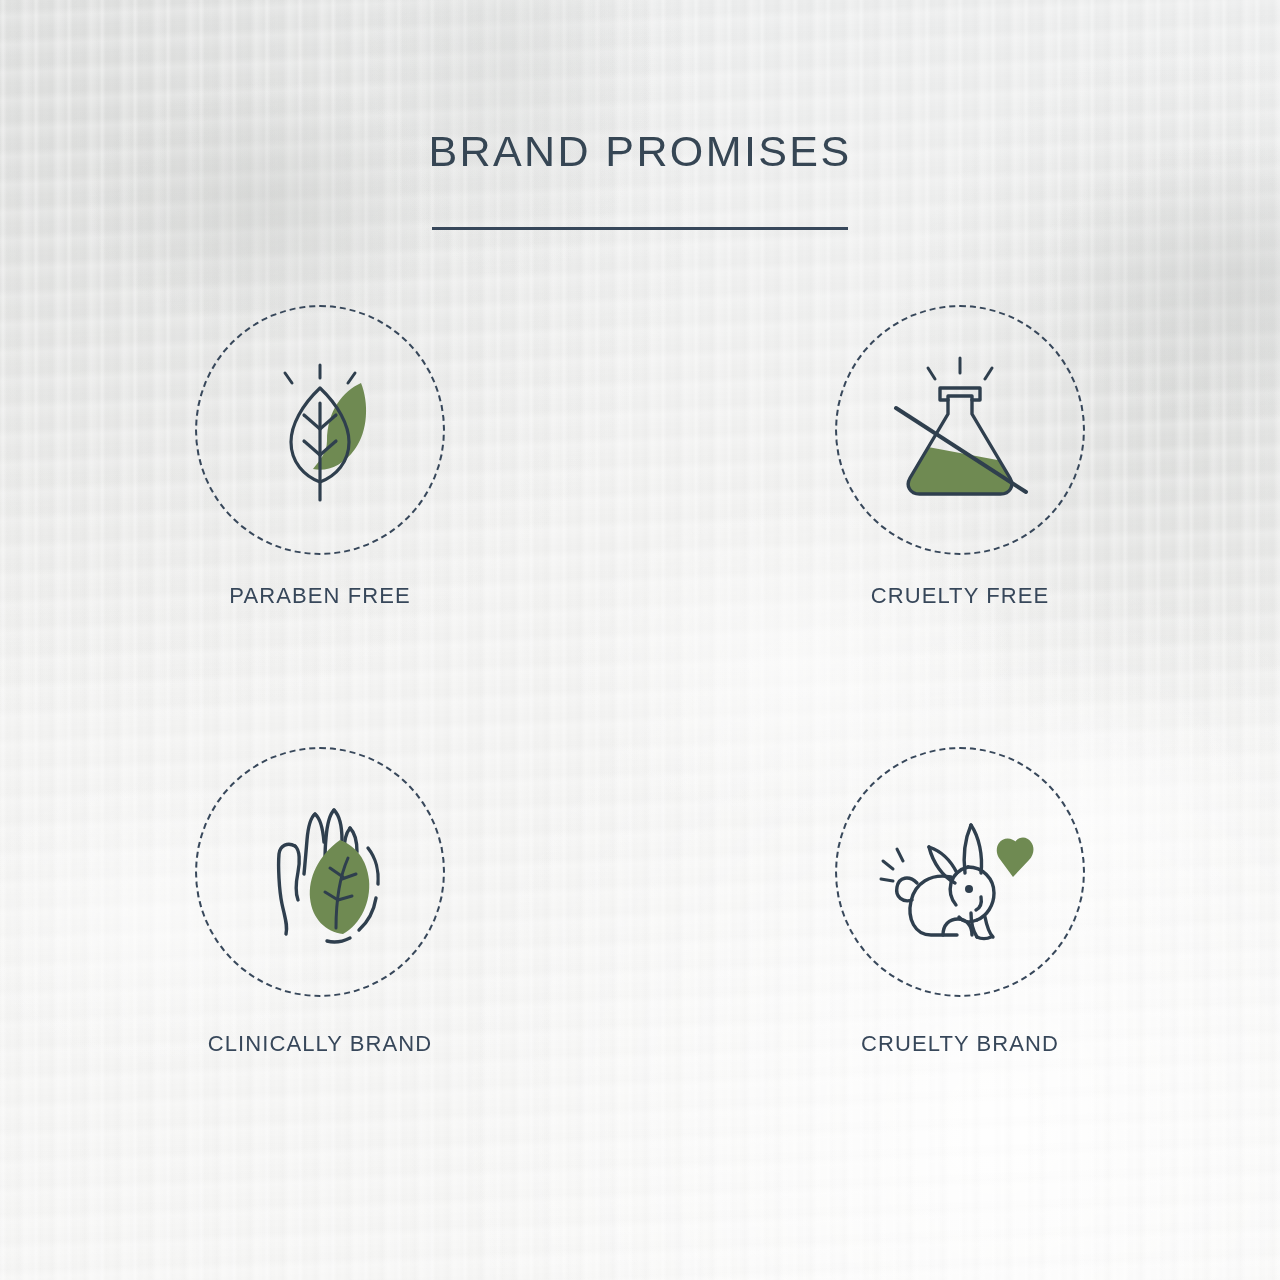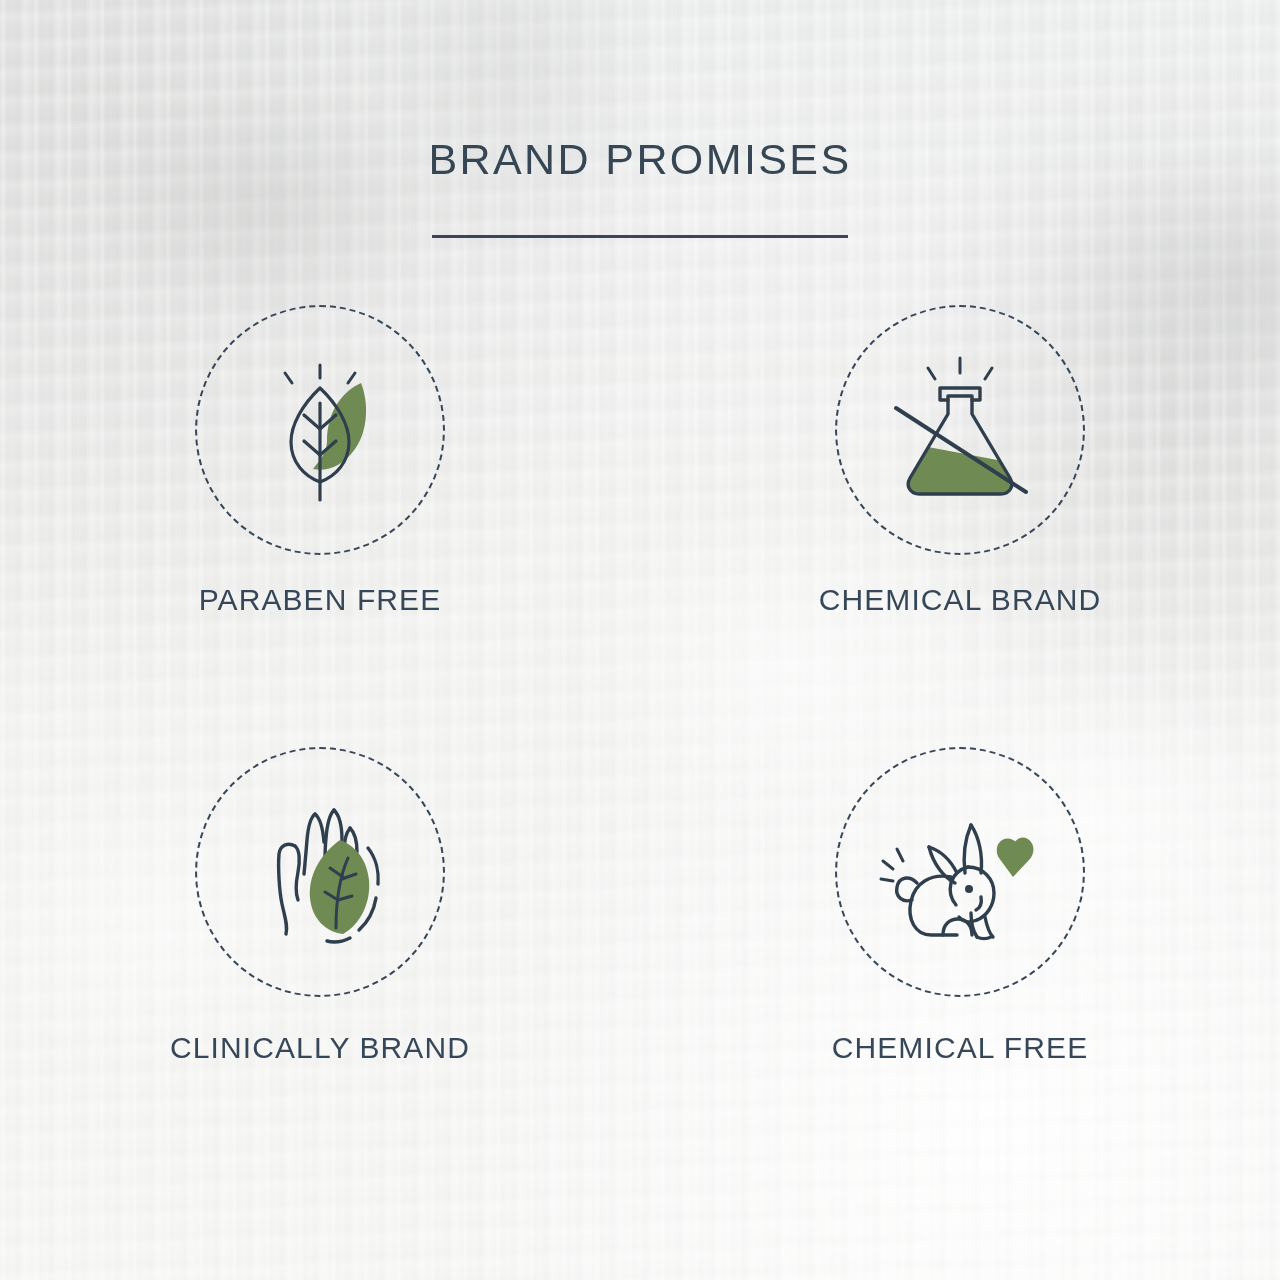--- a/index.html
+++ b/index.html
@@ -81,21 +81,21 @@
     left: 0;
     width: 1280px;
     text-align: center;
   }
   #page-title {
     font-size: 43px;
     letter-spacing: 2.4px;
     font-weight: 400;
     color: #364654;
     line-height: 1;
-    margin: 8px;
+    margin: 0;
     white-space: nowrap;
   }
   #title-divider {
     width: 416px;
     height: 3px;
     background: #37475a;
     margin: 54px auto 0 auto;
   }
 
   
@@ -120,21 +120,21 @@
     height: 250px;
     border-radius: 50%;
     border: 2px dashed #37475a;
     display: flex;
     align-items: center;
     justify-content: center;
     box-sizing: border-box;
   }
   .promise-label {
     margin-top: 28px;
-    font-size: 30px;
+    font-size: 22px;
     letter-spacing: 1.1px;
     color: #37475a;
     font-weight: 400;
     white-space: nowrap;
     text-align: center;
   }
   
   #cell-clinically-tested .promise-label,
   #cell-cruelty-free .promise-label { margin-top: 34px; }
 
@@ -201,21 +201,21 @@
             </g>
 
             <path d="M78 60 L78 74 L40 138 C35.5 146 40 154 49.5 154 L130.5 154 C140 154 144.5 146 140 138 L102 74 L102 60" fill="none" stroke="#2f3f4e" stroke-width="3.4" stroke-linejoin="round" stroke-linecap="round"></path>
 
             <path d="M70 48 L110 48 L110 60 L102 60 L102 56 L78 56 L78 60 L70 60 Z" fill="none" stroke="#2f3f4e" stroke-width="3.4" stroke-linejoin="round"></path>
 
             <line x1="26" y1="68" x2="156" y2="152" stroke="#2f3f4e" stroke-width="4" stroke-linecap="round"></line>
           </svg>
         </span>
       </div>
-      <div class="promise-label">CHEMICAL BRAND</div>
+      <div class="promise-label">CRUELTY FREE</div>
     </div>
 
     <div class="promise-cell" id="cell-clinically-tested">
       <div class="icon-circle">
         <span>
           <svg width="180" height="180" viewBox="0 0 180 180">
 
             <g fill="none" stroke="#2f3f4e" stroke-width="3.4" stroke-linecap="round" stroke-linejoin="round">
 
               <path d="M65 64 C58 60 50 63 49 72 C48 84 49 108 52 122 C55 136 58 144 56 152"></path>
@@ -287,17 +287,17 @@
 
               <path d="M106 136 C106 146 108 154 112 160"></path>
               <path d="M120 140 C122 150 124 156 128 160"></path>
               <path d="M112 160 C116 162 122 162 126 160"></path>
             </g>
 
             <circle cx="104" cy="112" r="4" fill="#2f3f4e"></circle>
           </svg>
         </span>
       </div>
-      <div class="promise-label">CHEMICAL FREE</div>
+      <div class="promise-label">CRUELTY BRAND</div>
     </div>
 
   </div>
 </div>
 
 </body></html>

